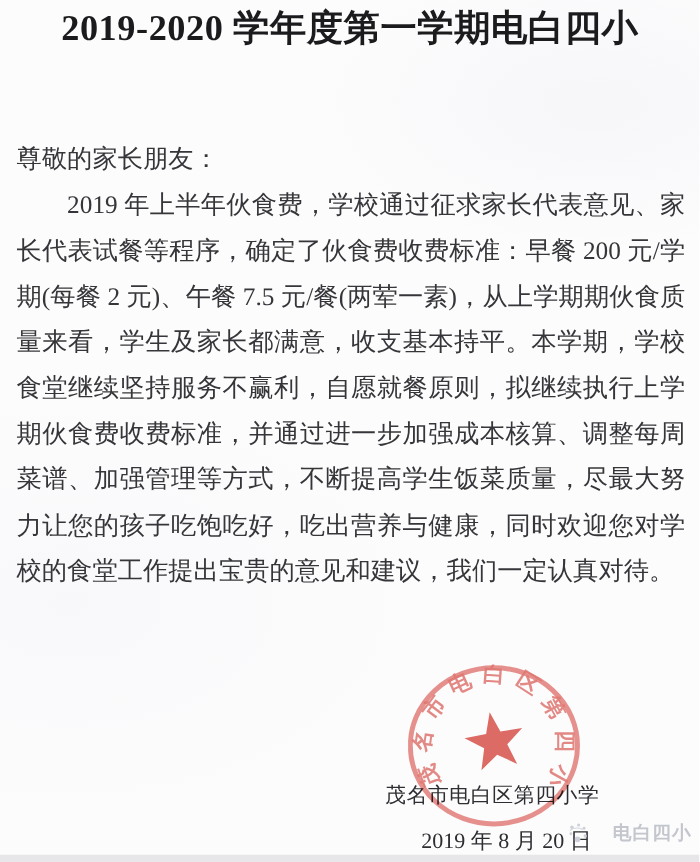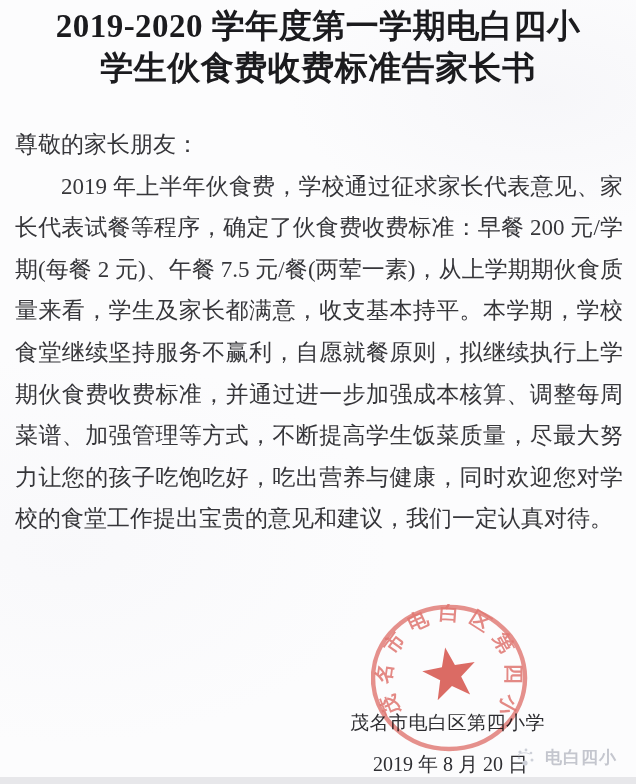--- a/index.html
+++ b/index.html
@@ -26,52 +26,51 @@
     font-size:23px;line-height:41.6px;color:#36363a;
     text-align:justify;
   }
   .letter-body p{margin:0;}
   .para{text-indent:2em;}
   .signature{
     position:absolute;left:350px;top:710px;
     font-size:19px;color:#2e2e32;letter-spacing:.5px;white-space:nowrap;
   }
   .date{
-    position:absolute;left:373px;top:751px;
+    position:absolute;left:383px;top:751px;
     font-size:20px;color:#2e2e32;white-space:nowrap;
   }
   .seal{
     position:absolute;left:371px;top:604px;
     mix-blend-mode:multiply;opacity:.92;pointer-events:none;
   }
   .seal-ring{opacity:.8;}
   .seal-star{opacity:.95;}
   .seal-text{
     font-family:"Liberation Serif","DejaVu Serif",serif;
     font-size:20px;font-weight:600;letter-spacing:9px;opacity:.85;
   }
   .watermark{
     position:absolute;left:514px;top:746px;
-    display:flex;align-items:center;gap:5px;
+    display:flex;align-items:center;gap:17px;
     font-family:"Liberation Sans","DejaVu Sans",sans-serif;
     font-size:17px;font-weight:600;letter-spacing:1px;white-space:nowrap;
   }
   .bottom-strip{
     position:absolute;left:0;bottom:0;width:636px;height:7px;
     background:#e7e7ea;
   }
 </style>
 </head>
 <body>
 
 <div class="page">
 
   <h1 class="title">
     <span>2019-2020 学年度第一学期电白四小</span>
-    <span>学生伙食费收费标准告家长书</span>
   </h1>
 
   <div class="letter-body">
     <p class="salutation">尊敬的家长朋友：</p>
     <p class="para">2019 年上半年伙食费，学校通过征求家长代表意见、家长代表试餐等程序，确定了伙食费收费标准：早餐 200 元/学期(每餐 2 元)、午餐 7.5 元/餐(两荤一素)，从上学期期伙食质量来看，学生及家长都满意，收支基本持平。本学期，学校食堂继续坚持服务不赢利，自愿就餐原则，拟继续执行上学期伙食费收费标准，并通过进一步加强成本核算、调整每周菜谱、加强管理等方式，不断提高学生饭菜质量，尽最大努力让您的孩子吃饱吃好，吃出营养与健康，同时欢迎您对学校的食堂工作提出宝贵的意见和建议，我们一定认真对待。</p>
   </div>
 
   <div class="signature">茂名市电白区第四小学</div>
   <div class="date">2019 年 8 月 20 日</div>
 

